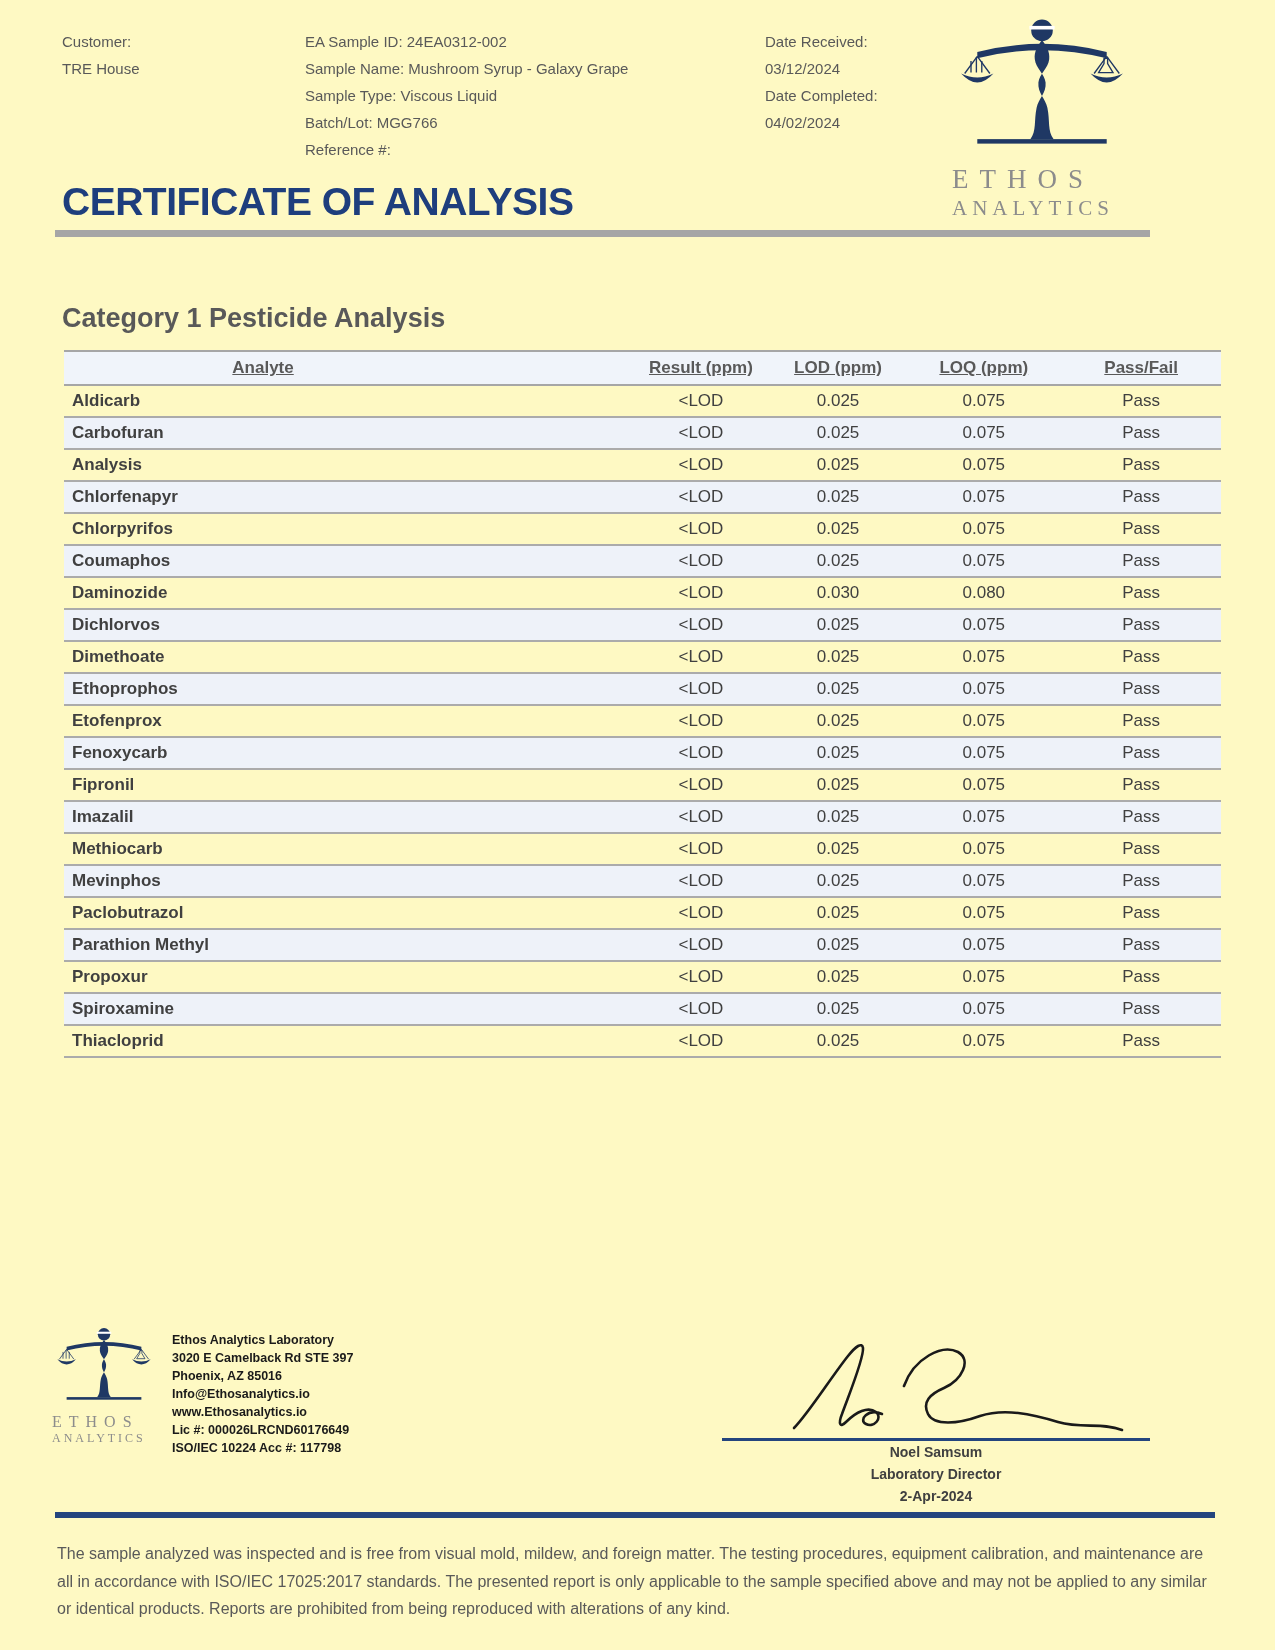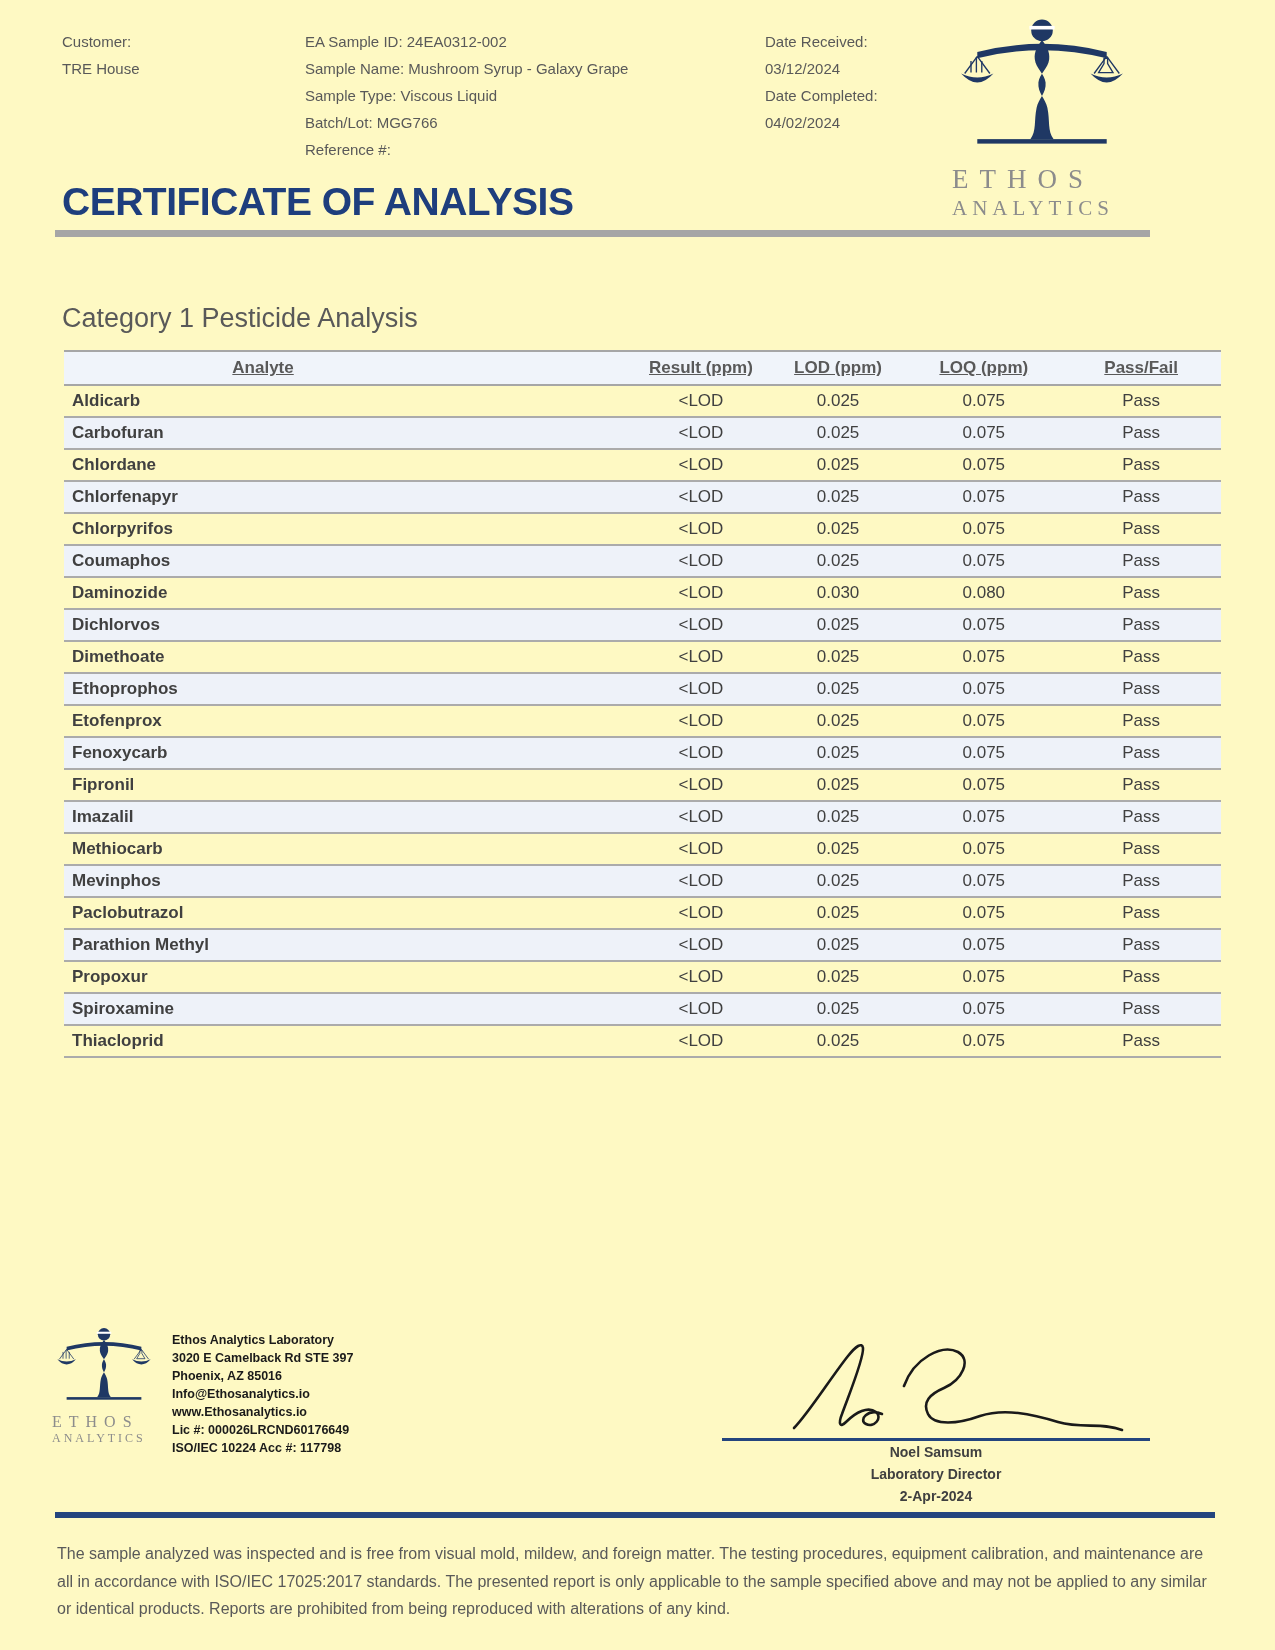--- a/index.html
+++ b/index.html
@@ -26,21 +26,21 @@
   .logo-footer .logo-line2 { font-size:12px; letter-spacing:3px; }
 
   
   .coa-title {
     position:absolute; left:62px; top:180px; font-size:39px; font-weight:bold;
     letter-spacing:-0.5px; color:#1e3e7d;
   }
   .title-rule { position:absolute; left:55px; top:230px; width:1095px; height:7px; background:#a6a6a6; }
 
   .section-title {
-    position:absolute; left:62px; top:303px; font-size:27px; font-weight:normal; color:#595959;
+    position:absolute; left:62px; top:303px; font-size:27px; font-weight:bold; color:#595959;
   }
 
   
   .coa-table {
     position:absolute; left:55px; top:350px; width:1157px;
     border-collapse:collapse; table-layout:fixed; font-size:17px; color:#404040;margin-left:9px;
   }
   .coa-table col.c1 { width:49.1%; }
   .coa-table col.c2 { width:11.9%; }
   .coa-table col.c3 { width:11.8%; }
@@ -152,21 +152,21 @@
           <td>Pass</td>
         </tr>
         <tr class="alt">
           <td>Carbofuran</td>
           <td>&lt;LOD</td>
           <td>0.025</td>
           <td>0.075</td>
           <td>Pass</td>
         </tr>
         <tr>
-          <td>Chlordane</td>
+          <td>Analysis</td>
           <td>&lt;LOD</td>
           <td>0.025</td>
           <td>0.075</td>
           <td>Pass</td>
         </tr>
         <tr class="alt">
           <td>Chlorfenapyr</td>
           <td>&lt;LOD</td>
           <td>0.025</td>
           <td>0.075</td>

